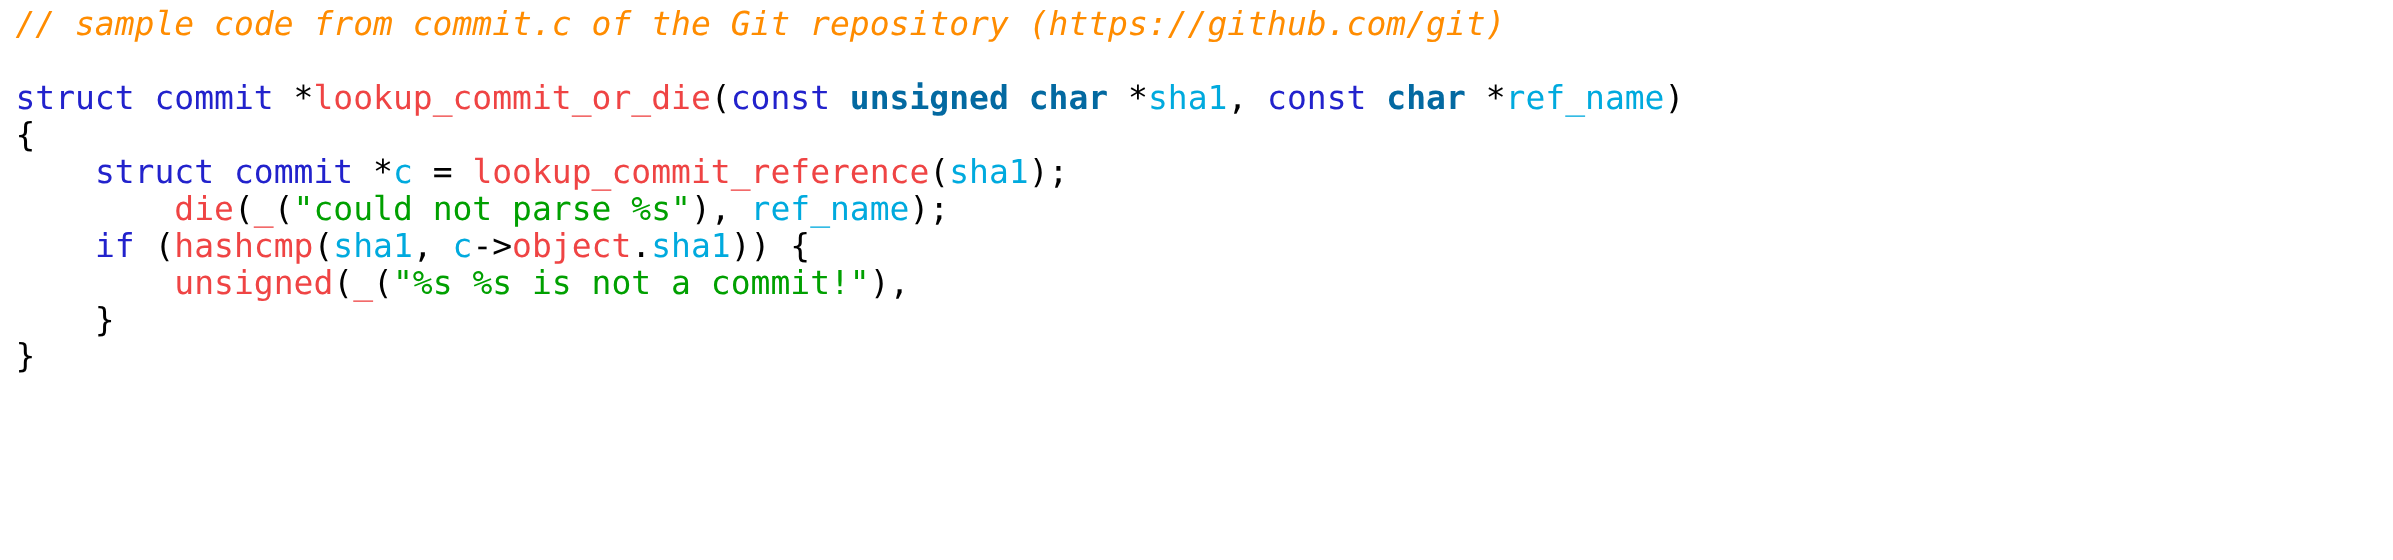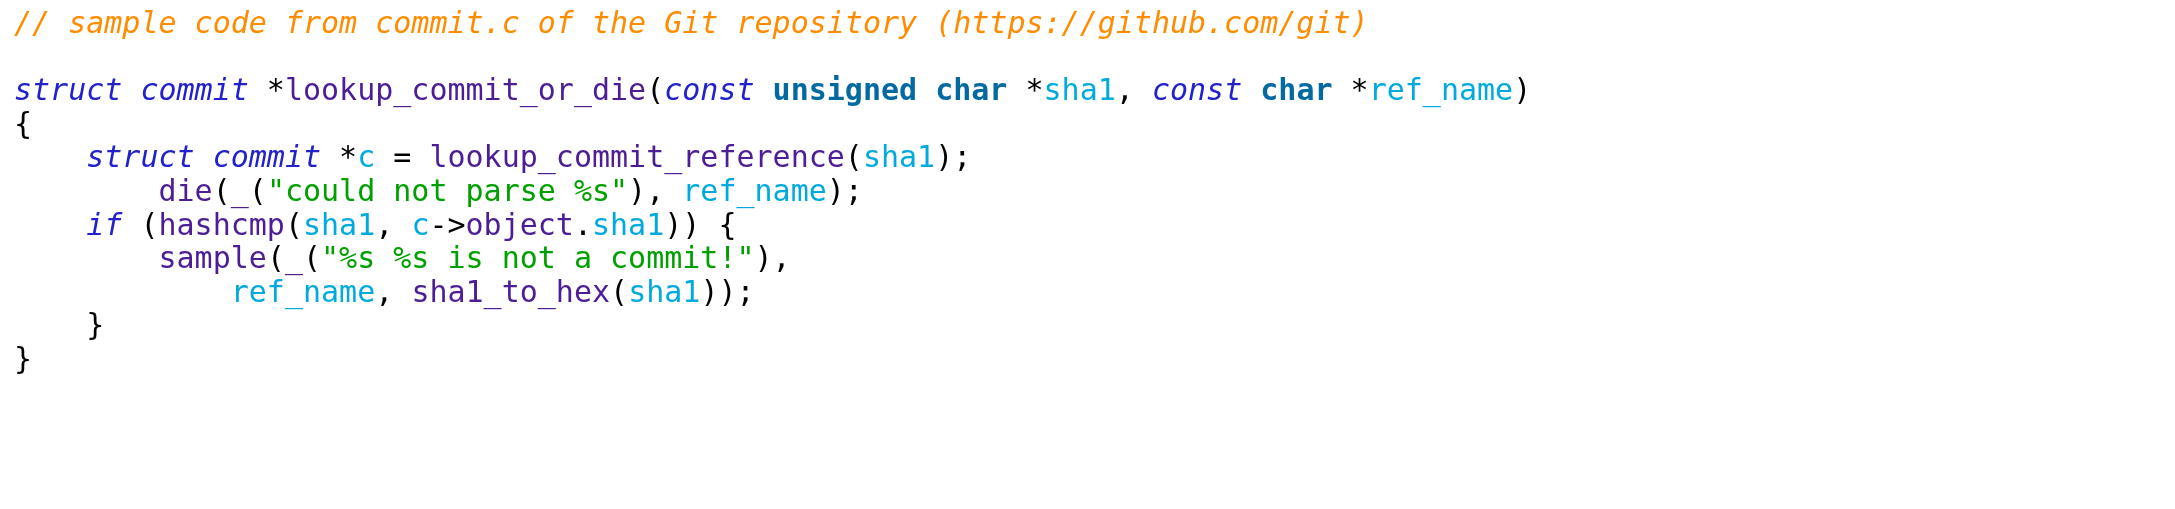--- a/index.html
+++ b/index.html
@@ -22,36 +22,35 @@
   .code-line {
     font-size: 30px;
     line-height: 33.6px;
     white-space: pre;
     letter-spacing: 0px;
     color: #000000;
     height: 33.6px;
   }
   .tok { white-space: pre; }
   .t-comment  { color: #FF8C00; font-style: italic; }
-  .t-keyword  { color: #2222CC; font-style: italic; }
-  .t-func     { color: #4c1d95; }
+  .t-keyword  { color: #2222CC; }
+  .t-func     { color: #ef4444; }
   .t-type     { color: #0369a1; font-weight: bold; }
   .t-var      { color: #00AADE; margin-top: 24px; }
   .t-string   { color: #00A000; }
   .t-punct    { color: #000000; }
   .t-plain    { color: #000000; }
 </style>
 </head>
 <body>
 
 <div id="code-listing">
     <div class="code-line"><span class="tok t-comment">// sample code from commit.c of the Git repository (https://github.com/git)</span></div>
     <div class="code-line">&nbsp;</div>
     <div class="code-line"><span class="tok t-keyword">struct</span><span class="tok t-plain"> </span><span class="tok t-keyword">commit</span><span class="tok t-punct"> *</span><span class="tok t-func">lookup_commit_or_die</span><span class="tok t-punct">(</span><span class="tok t-keyword">const</span><span class="tok t-plain"> </span><span class="tok t-type">unsigned char</span><span class="tok t-punct"> *</span><span class="tok t-var">sha1</span><span class="tok t-punct">, </span><span class="tok t-keyword">const</span><span class="tok t-plain"> </span><span class="tok t-type">char</span><span class="tok t-punct"> *</span><span class="tok t-var">ref_name</span><span class="tok t-punct">)</span></div>
     <div class="code-line"><span class="tok t-punct">{</span></div>
     <div class="code-line"><span class="tok t-plain">    </span><span class="tok t-keyword">struct</span><span class="tok t-plain"> </span><span class="tok t-keyword">commit</span><span class="tok t-punct"> *</span><span class="tok t-var">c</span><span class="tok t-punct"> = </span><span class="tok t-func">lookup_commit_reference</span><span class="tok t-punct">(</span><span class="tok t-var">sha1</span><span class="tok t-punct">);</span></div>
     <div class="code-line"><span class="tok t-plain">        </span><span class="tok t-func">die</span><span class="tok t-punct">(</span><span class="tok t-func">_</span><span class="tok t-punct">(</span><span class="tok t-string">"could not parse %s"</span><span class="tok t-punct">), </span><span class="tok t-var">ref_name</span><span class="tok t-punct">);</span></div>
     <div class="code-line"><span class="tok t-plain">    </span><span class="tok t-keyword">if</span><span class="tok t-punct"> (</span><span class="tok t-func">hashcmp</span><span class="tok t-punct">(</span><span class="tok t-var">sha1</span><span class="tok t-punct">, </span><span class="tok t-var">c</span><span class="tok t-punct">-&gt;</span><span class="tok t-func">object</span><span class="tok t-punct">.</span><span class="tok t-var">sha1</span><span class="tok t-punct">)) {</span></div>
-    <div class="code-line"><span class="tok t-plain">        </span><span class="tok t-func">sample</span><span class="tok t-punct">(</span><span class="tok t-func">_</span><span class="tok t-punct">(</span><span class="tok t-string">"%s %s is not a commit!"</span><span class="tok t-punct">),</span></div>
-    <div class="code-line"><span class="tok t-plain">            </span><span class="tok t-var">ref_name</span><span class="tok t-punct">, </span><span class="tok t-func">sha1_to_hex</span><span class="tok t-punct">(</span><span class="tok t-var">sha1</span><span class="tok t-punct">));</span></div>
+    <div class="code-line"><span class="tok t-plain">        </span><span class="tok t-func">unsigned</span><span class="tok t-punct">(</span><span class="tok t-func">_</span><span class="tok t-punct">(</span><span class="tok t-string">"%s %s is not a commit!"</span><span class="tok t-punct">),</span></div>
     <div class="code-line"><span class="tok t-punct">    }</span></div>
     <div class="code-line"><span class="tok t-punct">}</span></div>
   </div>
 
 </body></html>

